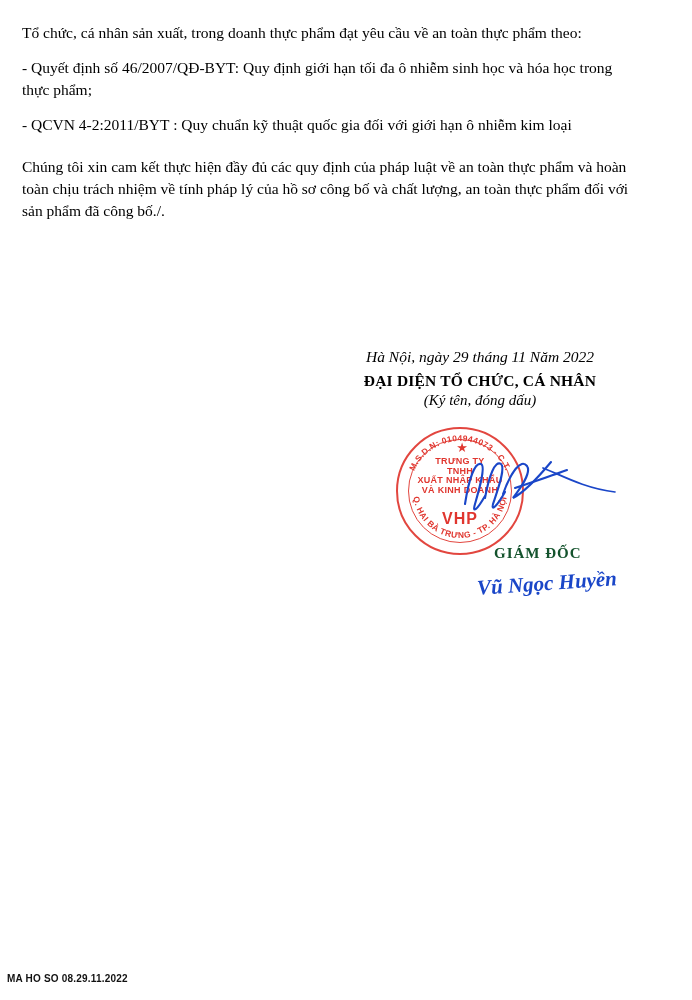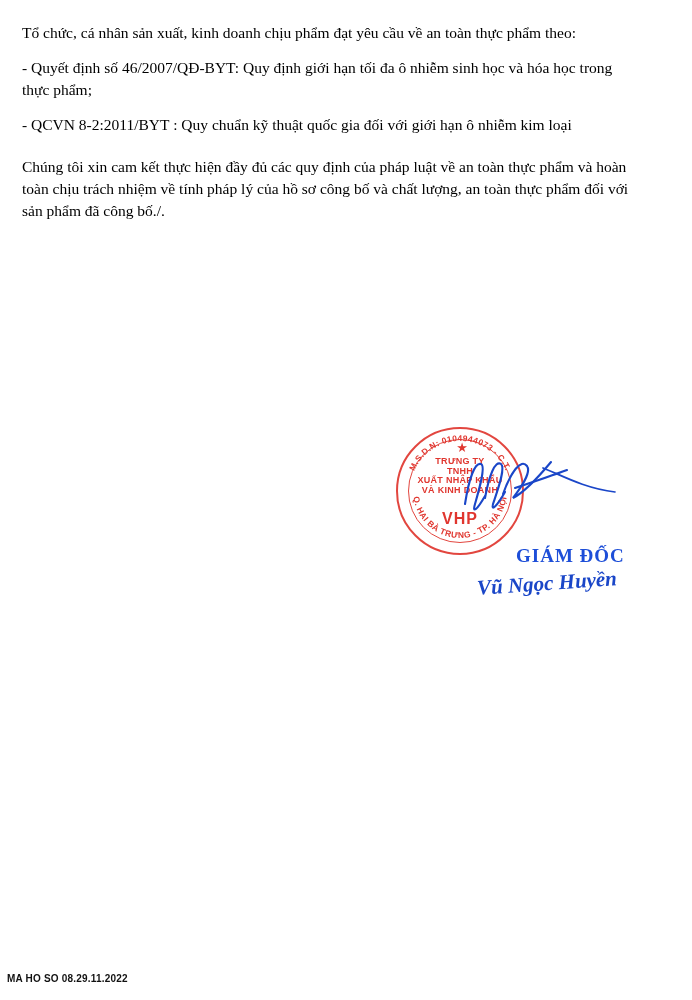--- a/index.html
+++ b/index.html
@@ -128,26 +128,26 @@
   
   .signature-mark {
     position: absolute;
     left: 455px;
     top: 448px;
     width: 190px;
     height: 80px;
   }
   .sig-title {
     position: absolute;
-    left: 516px;
+    left: 494px;
     top: 545px;
     font-family: "Liberation Serif", serif;
     font-weight: bold;
-    font-size: 19px;
-    color: #1d4ed8;
+    font-size: 15px;
+    color: #14532d;
     letter-spacing: 1px;
   }
   .sig-name {
     position: absolute;
     left: 452px;
     top: 563px;
     width: 190px;
     height: 50px;
   }
   .sig-name-text {
@@ -173,26 +173,31 @@
     color: #111111;
     letter-spacing: 0.2px;
   }
 </style>
 </head>
 <body>
 
 <div class="page">
 
   <div class="body-text">
-    <p class="para">Tổ chức, cá nhân sản xuất, kinh doanh chịu phẩm đạt yêu cầu về an toàn thực phẩm theo:</p>
+    <p class="para">Tổ chức, cá nhân sản xuất, trong doanh thực phẩm đạt yêu cầu về an toàn thực phẩm theo:</p>
     <p class="para">- Quyết định số 46/2007/QĐ-BYT: Quy định giới hạn tối đa ô nhiễm sinh học và hóa học trong thực phẩm;</p>
-    <p class="para">- QCVN 8-2:2011/BYT : Quy chuẩn kỹ thuật quốc gia đối với giới hạn ô nhiễm kim loại</p>
+    <p class="para">- QCVN 4-2:2011/BYT : Quy chuẩn kỹ thuật quốc gia đối với giới hạn ô nhiễm kim loại</p>
     <p class="para para-commit">Chúng tôi xin cam kết thực hiện đầy đủ các quy định của pháp luật về an toàn thực phẩm và hoàn toàn chịu trách nhiệm về tính pháp lý của hồ sơ công bố và chất lượng, an toàn thực phẩm đối với sản phẩm đã công bố./.</p>
   </div>
 
+  <div class="sign-block">
+    <p class="sign-date">Hà Nội, ngày 29 tháng 11 Năm 2022</p>
+    <p class="sign-role">ĐẠI DIỆN TỔ CHỨC, CÁ NHÂN</p>
+    <p class="sign-note">(Ký tên, đóng dấu)</p>
+  </div>
 
   <div class="stamp">
     <div class="stamp-ring"></div>
     <div class="stamp-ring inner"></div>
     <svg class="stamp-arc" viewBox="0 0 128 128">
       <defs>
         <path id="arcTop" d="M 14,64 A 50,50 0 0 1 114,64"></path>
         <path id="arcBot" d="M 17,64 A 47,47 0 0 0 111,64"></path>
       </defs>
       <text><textPath href="#arcTop" startOffset="50%" text-anchor="middle">M.S.D.N: 0104944073 - C.T.</textPath></text>

